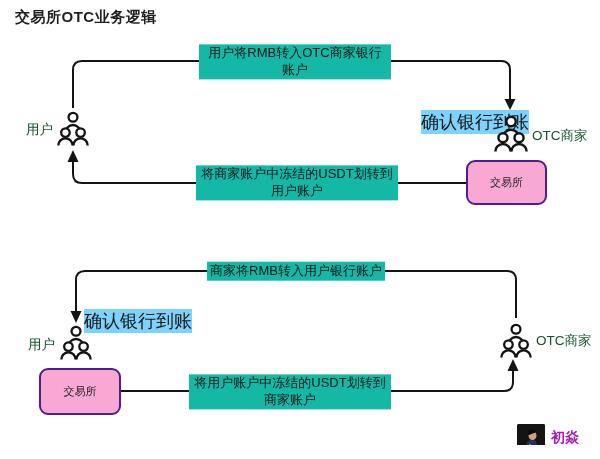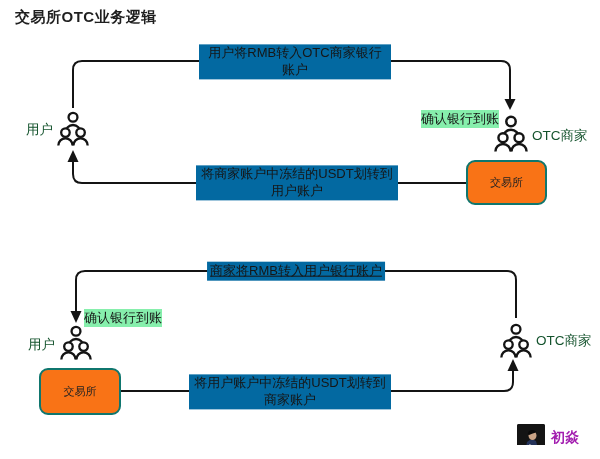--- a/index.html
+++ b/index.html
@@ -5,28 +5,28 @@
   html,body{margin:0;padding:0;background:#fff;}
   #canvas{
     position:relative;width:600px;height:445px;background:#ffffff;overflow:hidden;
     font-family:"Liberation Sans","DejaVu Sans",sans-serif;color:#1a1a1a;
   }
   #wires{position:absolute;left:0;top:0;pointer-events:none;}
   .abs{position:absolute;}
   .page-title{left:15px;top:8px;font-size:15px;font-weight:600;color:#1f1f1f;letter-spacing:.5px;}
   .flow-title{font-size:29px;font-weight:500;letter-spacing:3px;transform:translate(-50%,-50%);white-space:nowrap;color:#111;}
   .arrow-label{
-    transform:translate(-50%,-50%);background:#0369a1;text-align:center;
+    transform:translate(-50%,-50%);background:#14b8a6;text-align:center;
     font-size:13px;line-height:1.28;font-weight:500;color:#161616;padding:1px 3px;
   }
-  .nowrap{white-space:nowrap;text-decoration:underline;}
+  .nowrap{white-space:nowrap;}
   .actor-label{font-size:13.5px;font-weight:400;color:#14532d;white-space:nowrap;}
-  .confirm-label{font-size:13px;font-weight:500;color:#161616;white-space:nowrap;background:#86efac;}
+  .confirm-label{font-size:18px;font-weight:500;color:#161616;white-space:nowrap;background:#7dd3fc;}
   .exchange-box{
-    background:#f97316;border:2px solid #0f766e;border-radius:9px;
+    background:#f9a8d4;border:2px solid #4c1d95;border-radius:9px;
     display:flex;align-items:center;justify-content:center;
     font-size:11px;color:#222;box-sizing:border-box;
   }
   .people-icon svg{display:block;}
   .avatar{width:28px;height:28px;border-radius:2px;overflow:hidden;background:#141414;}
   .watermark-name{font-size:14px;font-weight:700;color:#a21caf;}
 </style>
 </head>
 <body>
 

